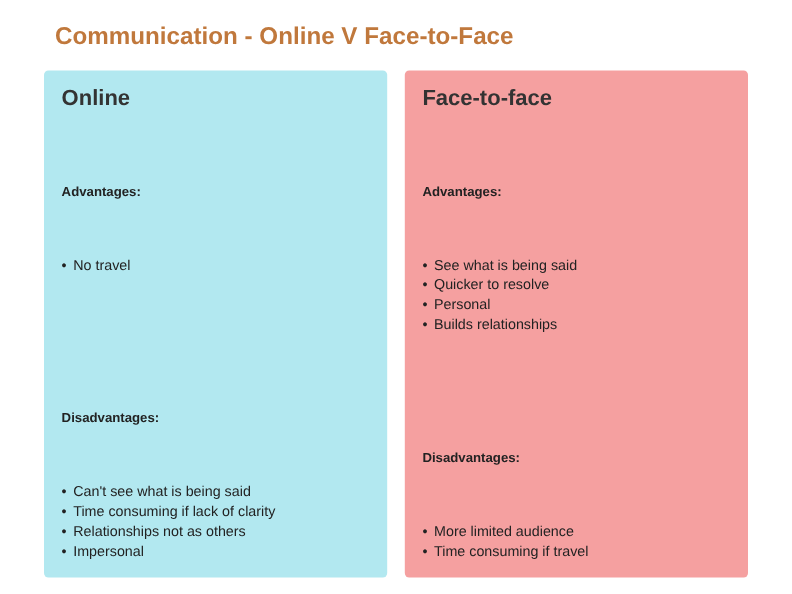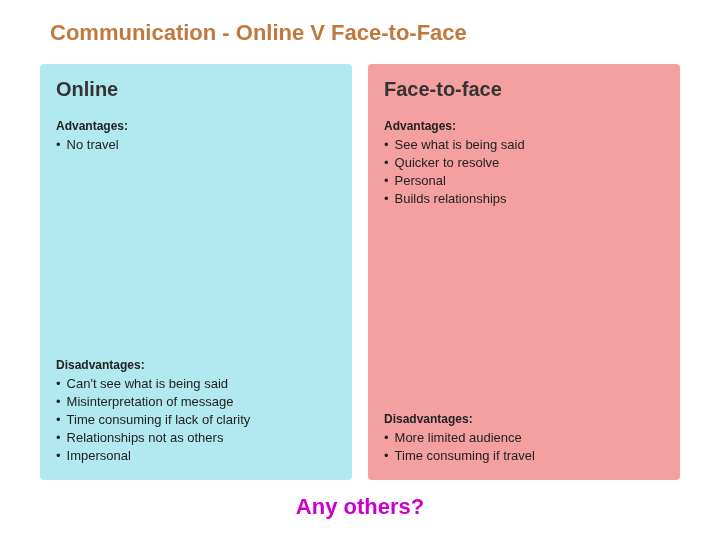--- a/index.html
+++ b/index.html
@@ -36,20 +36,21 @@
       width: 100%;
       flex: 1;
     }
 
     .column {
       flex: 1;
       border-radius: 4px;
       padding: 14px 16px;
       display: flex;
       flex-direction: column;
+      gap: 48px;
     }
 
     .column-online {
       background-color: #b2e8f0;
     }
 
     .column-face {
       background-color: #f5a0a0;
     }
 
@@ -117,21 +118,20 @@
 
           <li>No travel</li>
         </ul>
 
       <div class="spacer"></div>
 
       <div class="section-label">Disadvantages:</div>
       <ul class="bullet-list">
 
       <li>Can't see what is being said</li>
-          <li>Misinterpretation of message</li>
           <li>Time consuming if lack of clarity</li>
           <li>Relationships not as others</li>
           <li>Impersonal</li>
         </ul>
     </div>
 
     <div class="column column-face">
       <div class="column-title">Face-to-face</div>
 
       <div class="section-label">Advantages:</div>

